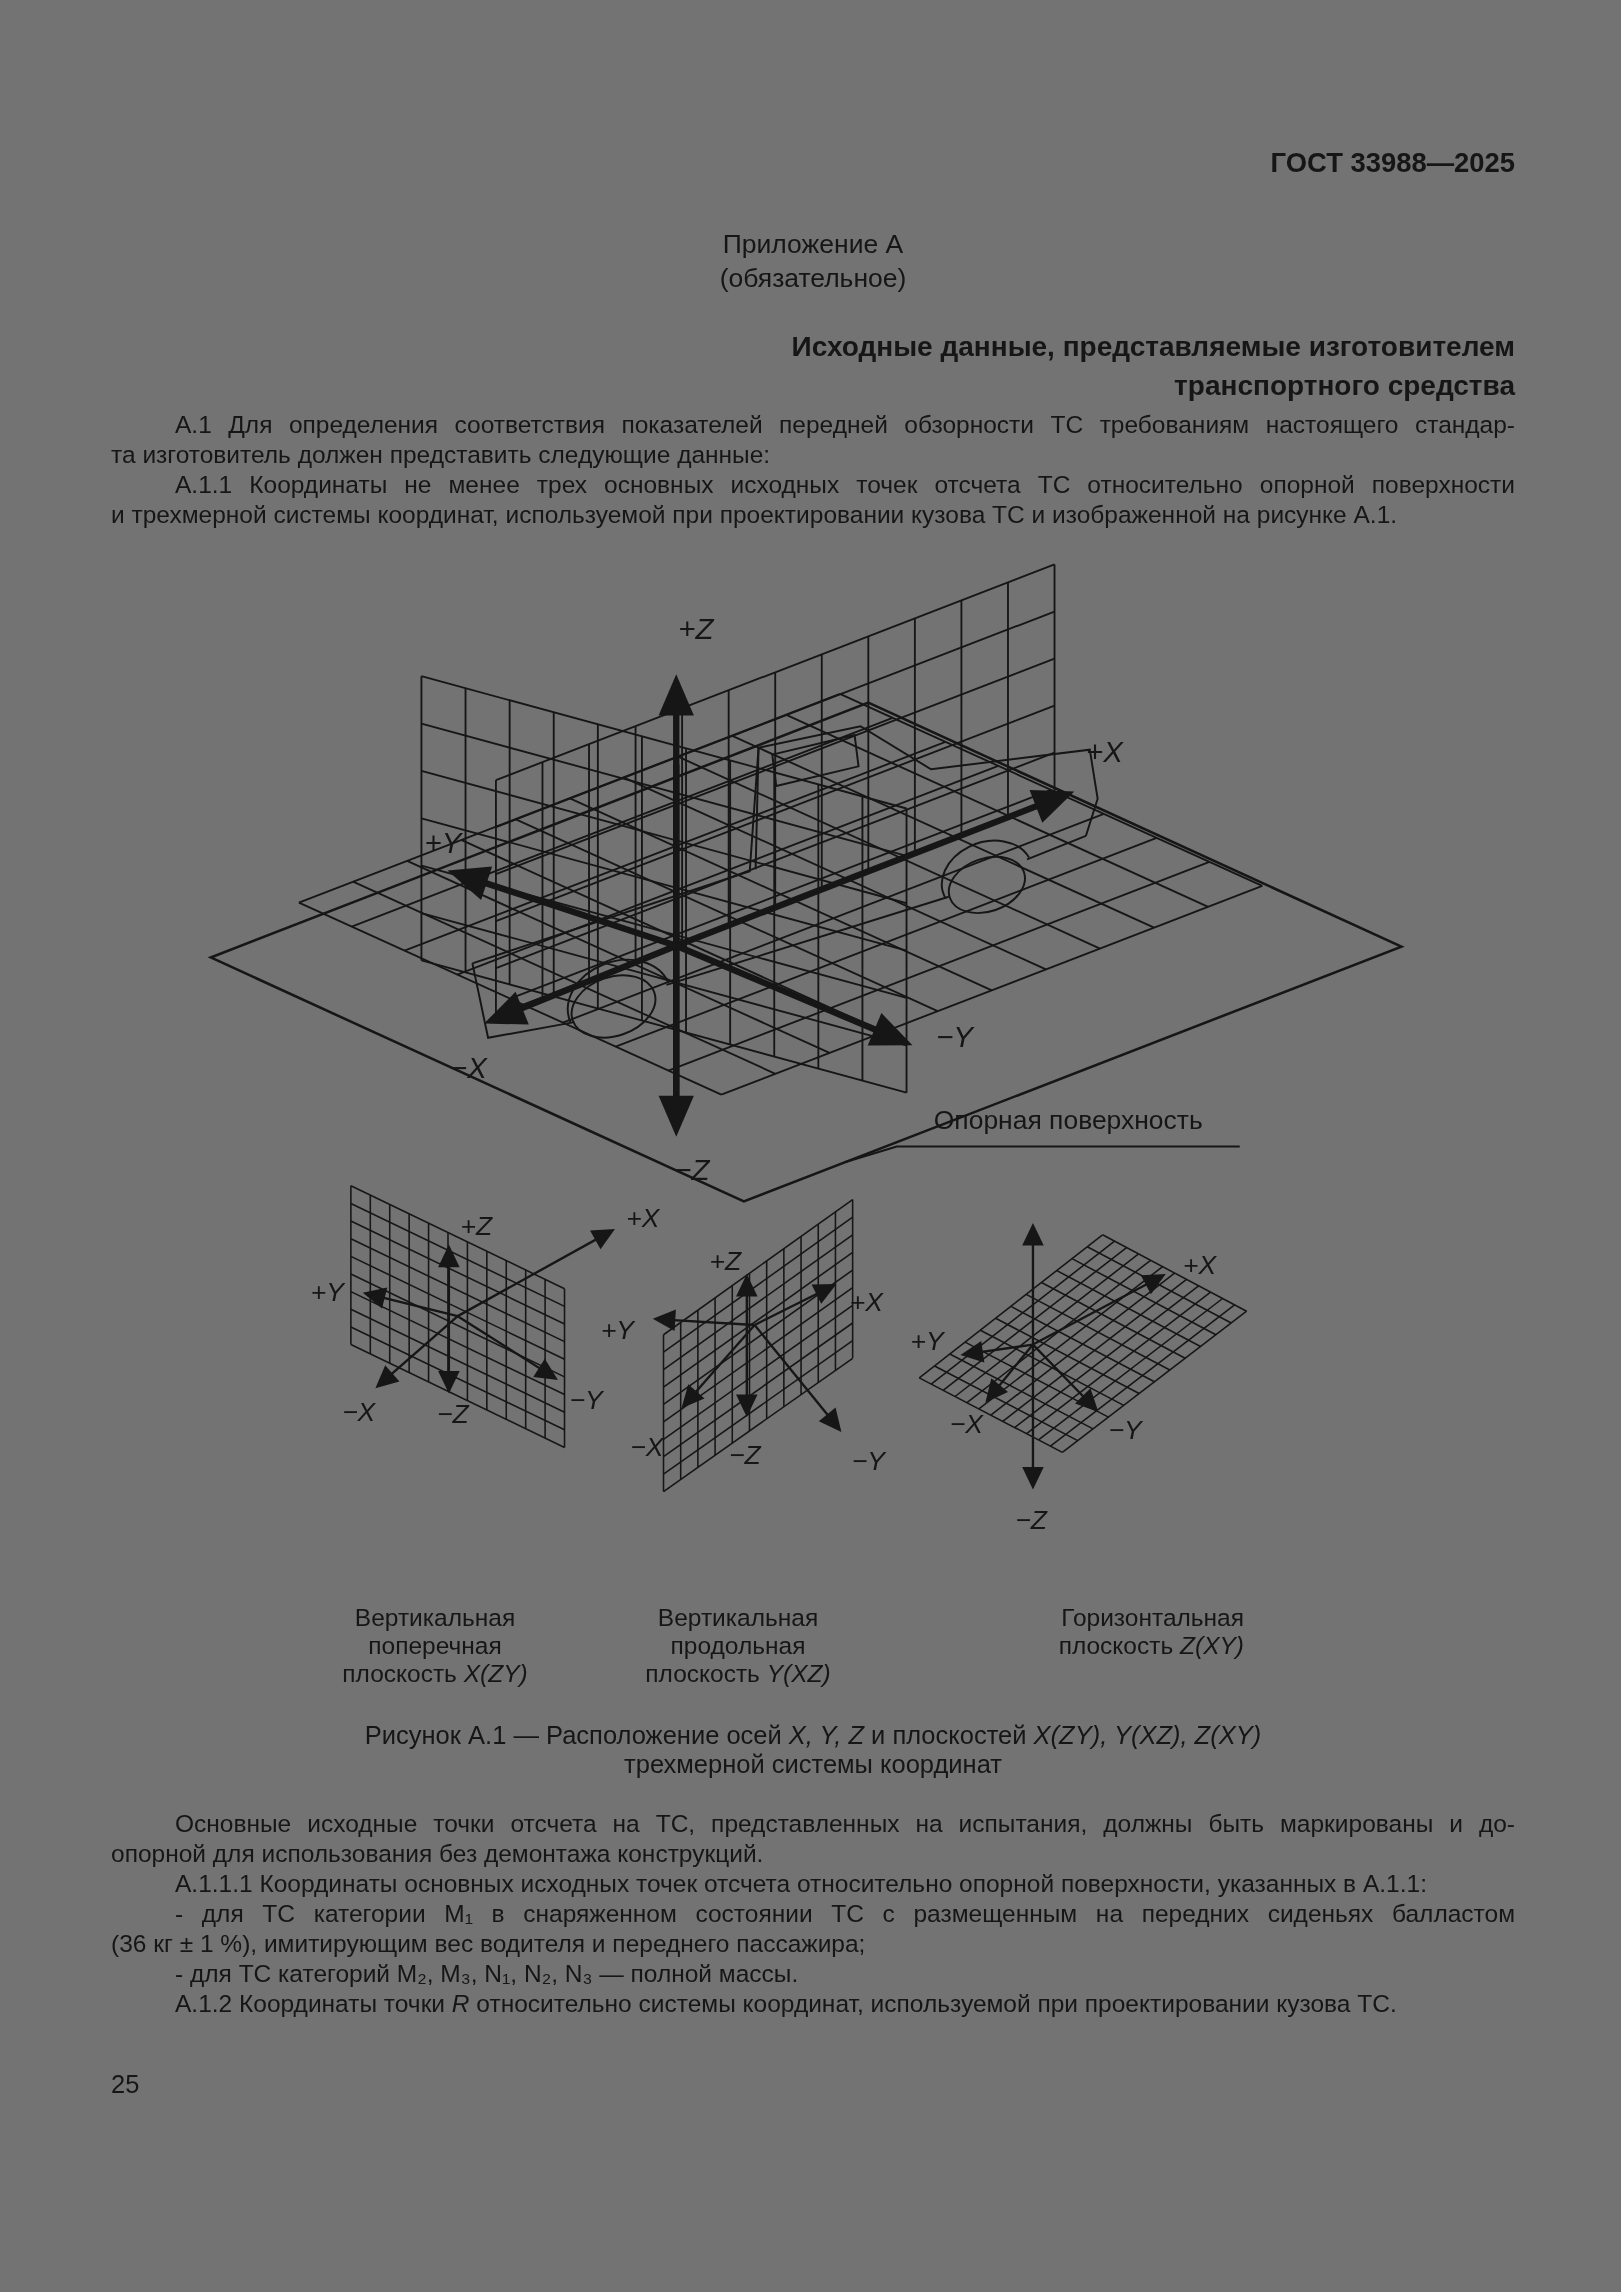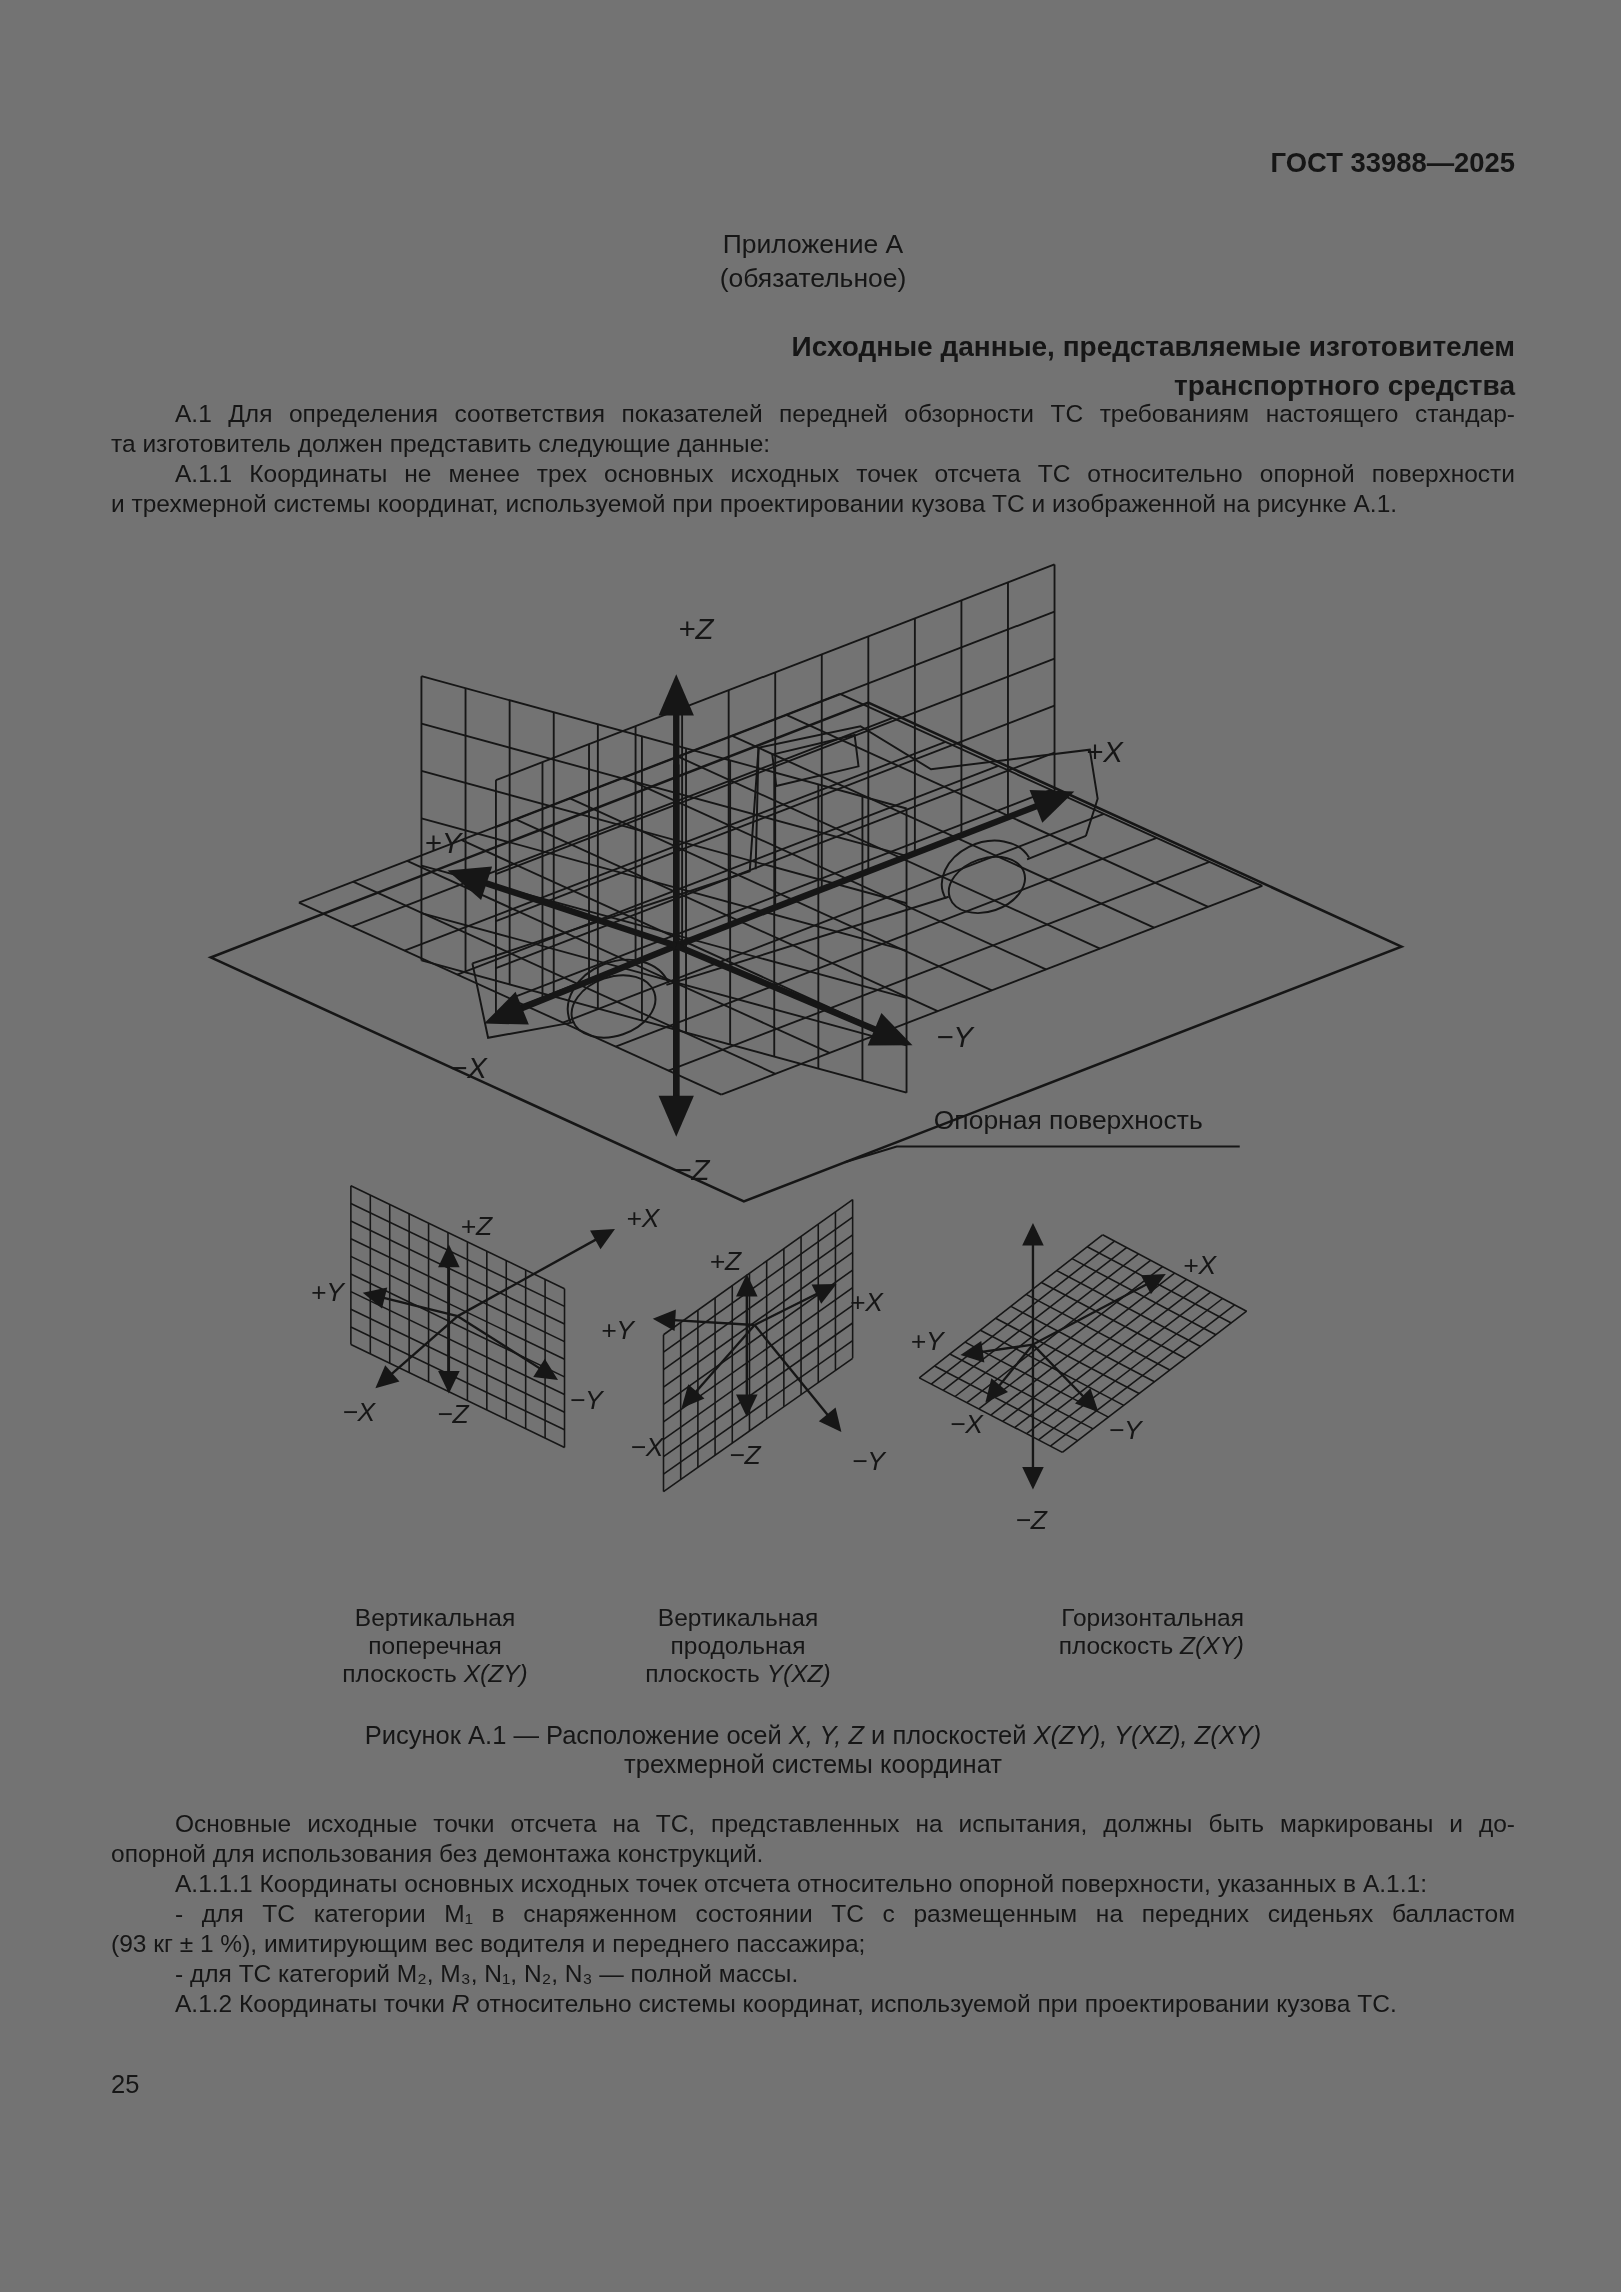--- a/index.html
+++ b/index.html
@@ -7,21 +7,21 @@
     position:relative;width:1621px;height:2293px;background:#737373;
     color:#161616;font-family:"Liberation Sans","DejaVu Sans",sans-serif;
     overflow:hidden;margin:0 auto;
   }
   .abs{position:absolute;}
   .blk{left:111px;width:1404px;}
   #hdr{top:147px;text-align:right;font-weight:700;font-size:27.4px;}
   #apx{top:227px;text-align:center;font-weight:400;font-size:26.5px;line-height:34px;}
   #ttl{top:327px;text-align:right;font-weight:700;font-size:28px;line-height:39px;}
   .body-txt{font-size:24.5px;line-height:30px;}
-  #p1{top:399px;}
+  #p1{top:410px;}
   #p2{top:1809px;}
   .ln{white-space:normal;}
   .ind{text-indent:64px;}
   .jst{text-align:justify;text-align-last:justify;}
   .capblk{text-align:center;font-size:24.5px;line-height:28px;}
   #c1{top:1604px;left:278px;width:314px;}
   #c2{top:1604px;left:581px;width:314px;}
   #c3{top:1604px;left:911px;width:333px;text-align:right;}
   #figcap{top:1721px;text-align:center;font-size:25.5px;line-height:29px;}
   #pgnum{top:2070px;text-align:left;width:1318px;font-size:25.5px;}
@@ -307,21 +307,21 @@
   <div id="figcap" class="abs blk">
     <div><span>Рисунок А.1 — Расположение осей </span><span class="it">X, Y, Z</span><span> и плоскостей </span><span class="it">X(ZY), Y(XZ), Z(XY)</span></div>
     <div>трехмерной системы координат</div>
   </div>
 
   <div id="p2" class="abs blk body-txt">
     <div class="ln ind jst">Основные исходные точки отсчета на ТС, представленных на испытания, должны быть маркированы и до-</div>
     <div class="ln">опорной для использования без демонтажа конструкций.</div>
     <div class="ln ind">А.1.1.1 Координаты основных исходных точек отсчета относительно опорной поверхности, указанных в А.1.1:</div>
     <div class="ln ind jst">- для ТС категории М₁ в снаряженном состоянии ТС с размещенным на передних сиденьях балластом</div>
-    <div class="ln">(93 кг ± 1 %), имитирующим вес водителя и переднего пассажира;</div>
+    <div class="ln">(36 кг ± 1 %), имитирующим вес водителя и переднего пассажира;</div>
     <div class="ln ind">- для ТС категорий М₂, М₃, N₁, N₂, N₃ — полной массы.</div>
     <div class="ln ind"><span>А.1.2 Координаты точки </span><span class="it">R</span><span> относительно системы координат, используемой при проектировании кузова ТС.</span></div>
   </div>
 
   <div id="pgnum" class="abs" style="left:111px;">25</div>
 
 </div>
 
 
 </body></html>

